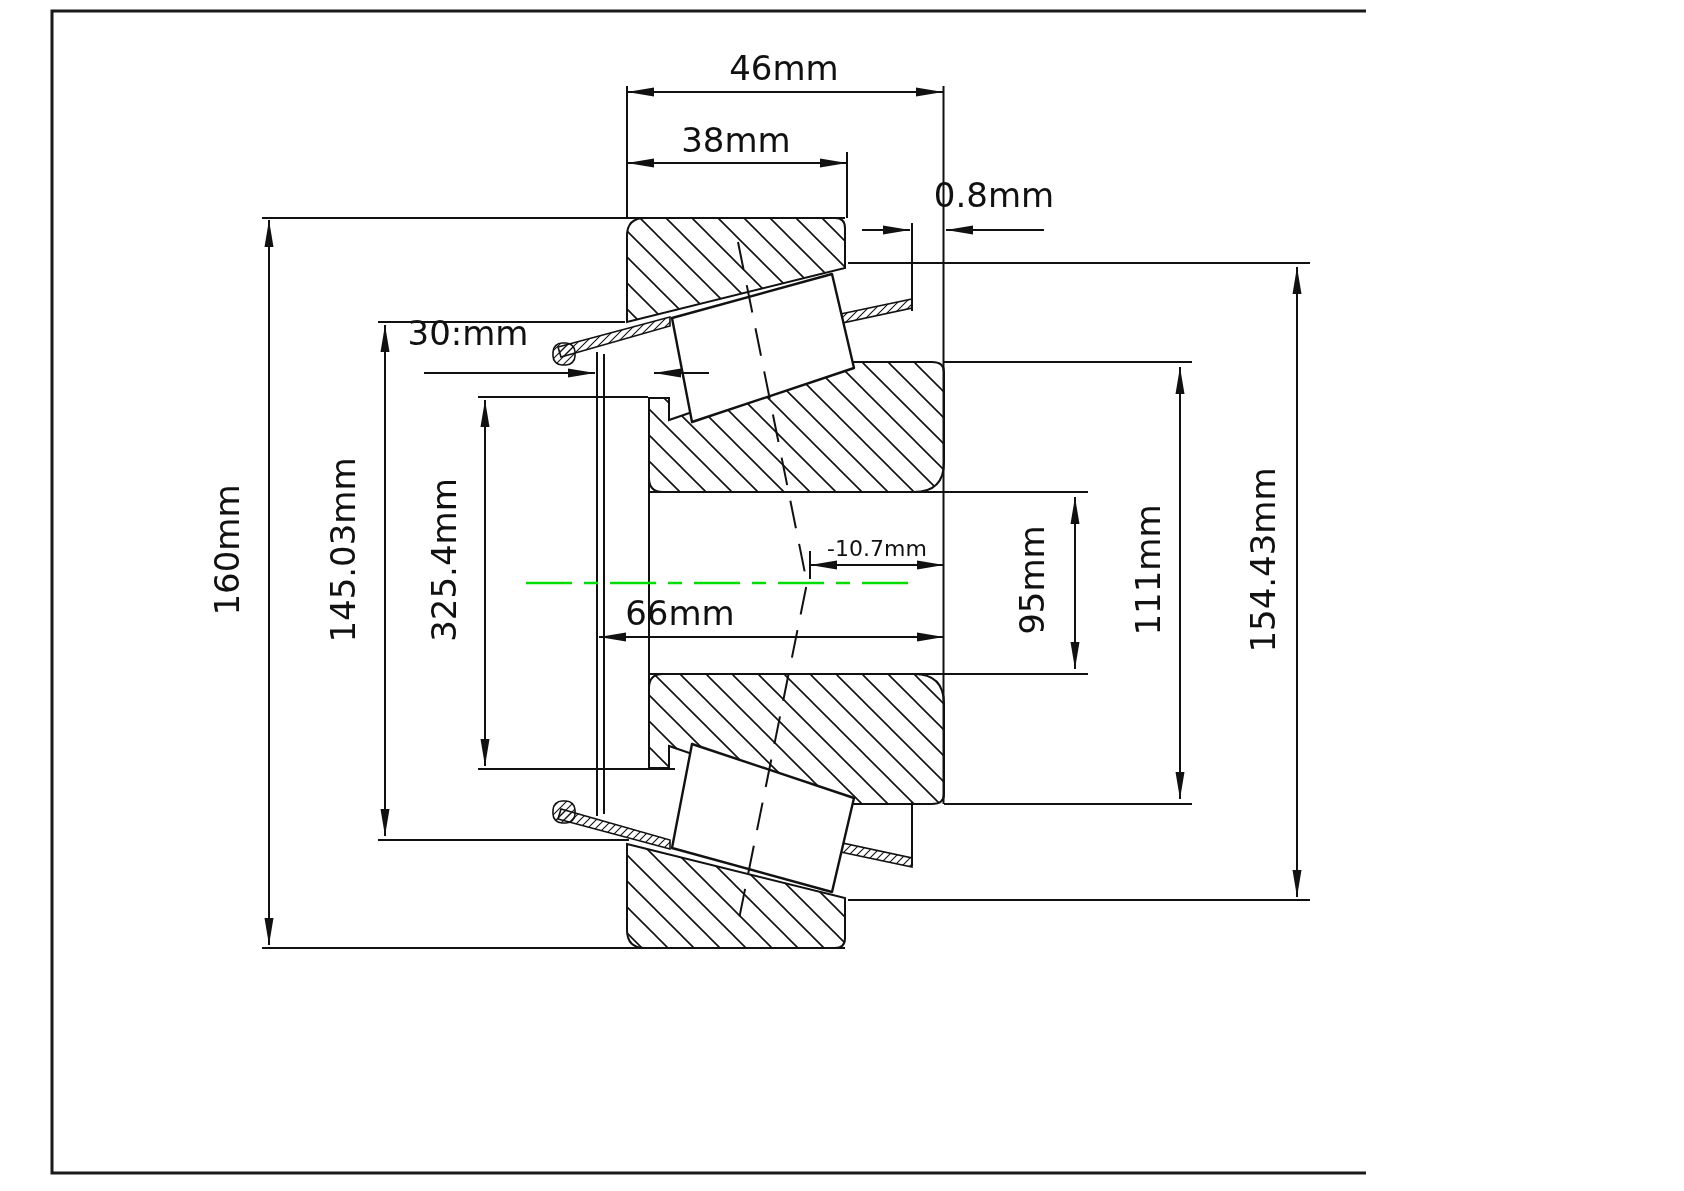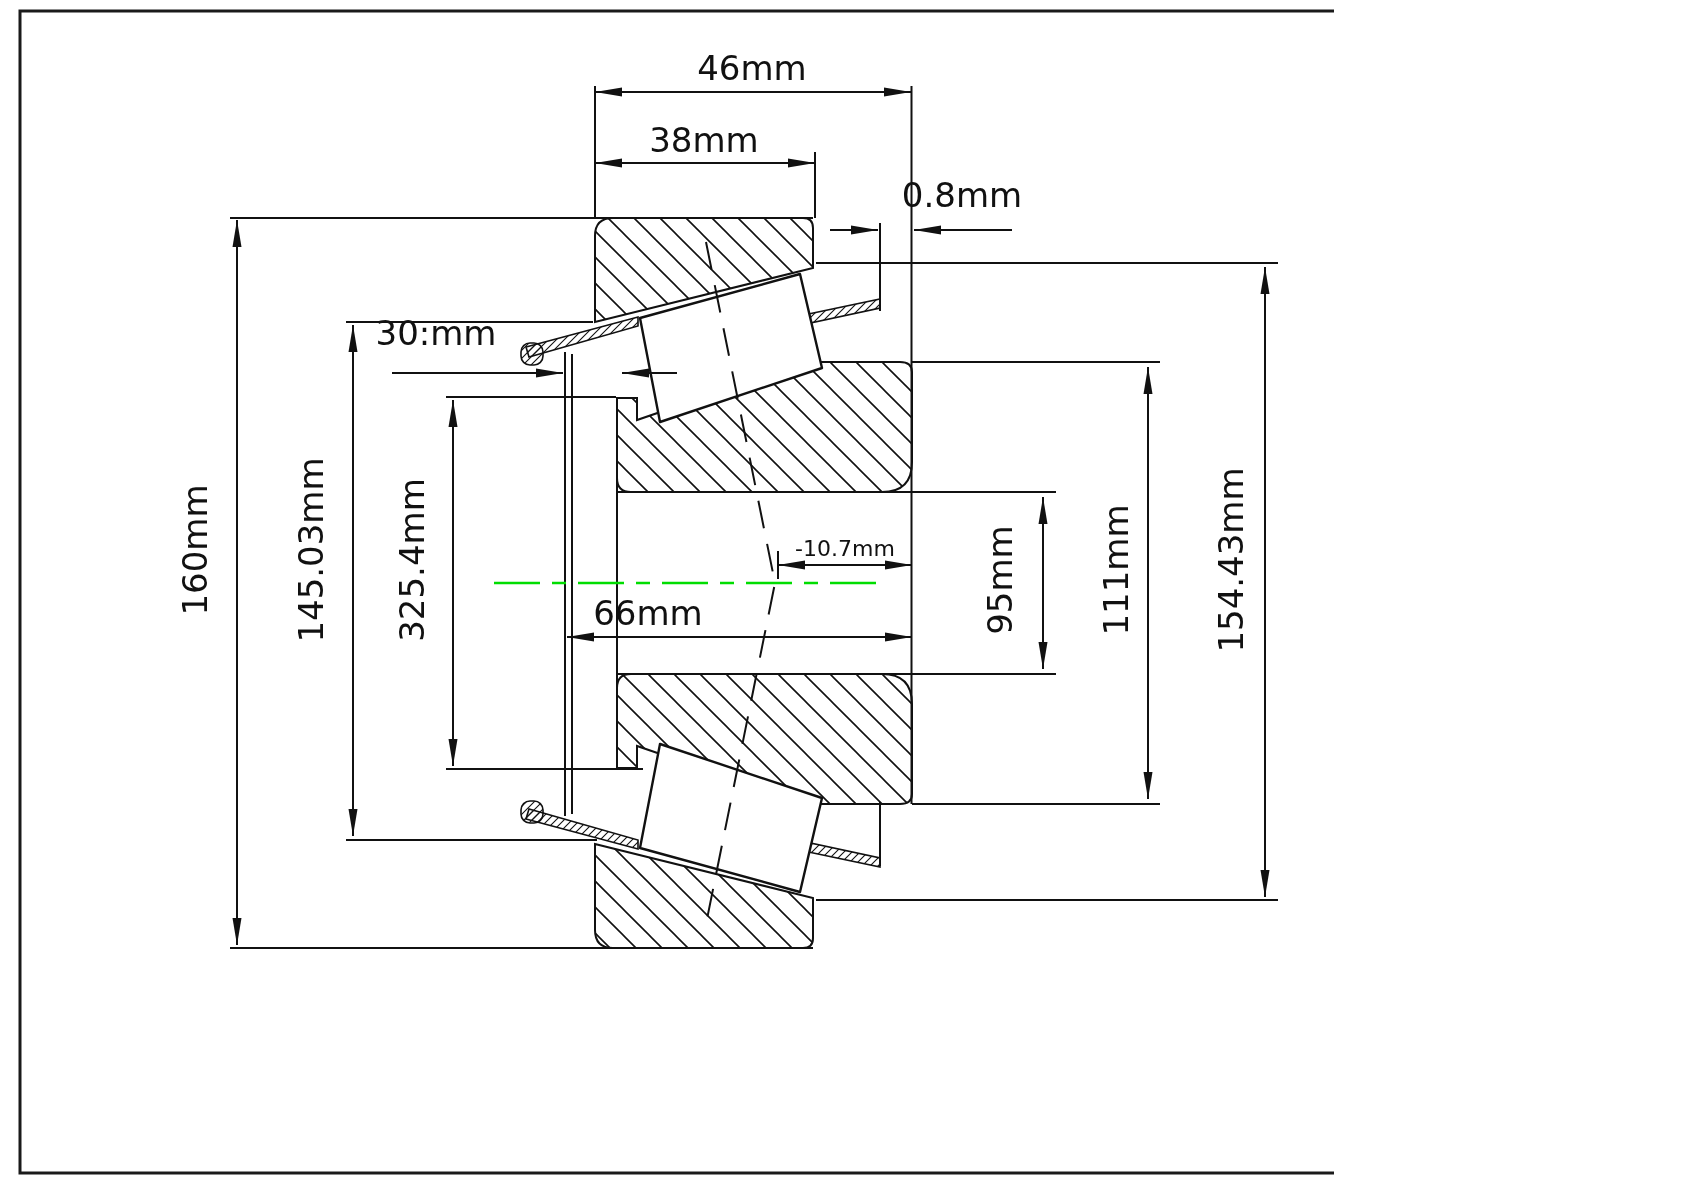--- a/index.html
+++ b/index.html
@@ -1,17 +1,17 @@
 <!DOCTYPE html>
 <html><head>
 <meta charset="utf-8">
 <style>
   html,body{margin:0;padding:0;background:#ffffff;}
   .page{position:relative;width:1334px;height:1191px;background:#fff;overflow:hidden;
-        font-family:"DejaVu Sans","Liberation Sans",sans-serif;}
+        font-family:"DejaVu Sans","Liberation Sans",sans-serif;margin-left:32px;}
   svg{position:absolute;left:0;top:0;}
   svg text{font-family:"DejaVu Sans","Liberation Sans",sans-serif;fill:#111;}
   .dimtxt{font-size:34px;}
   .dimtxt-sm{font-size:22px;}
 </style>
 </head>
 <body>
 
 <div class="page">
 <svg width="1684" height="1191" viewBox="0 0 1684 1191">

